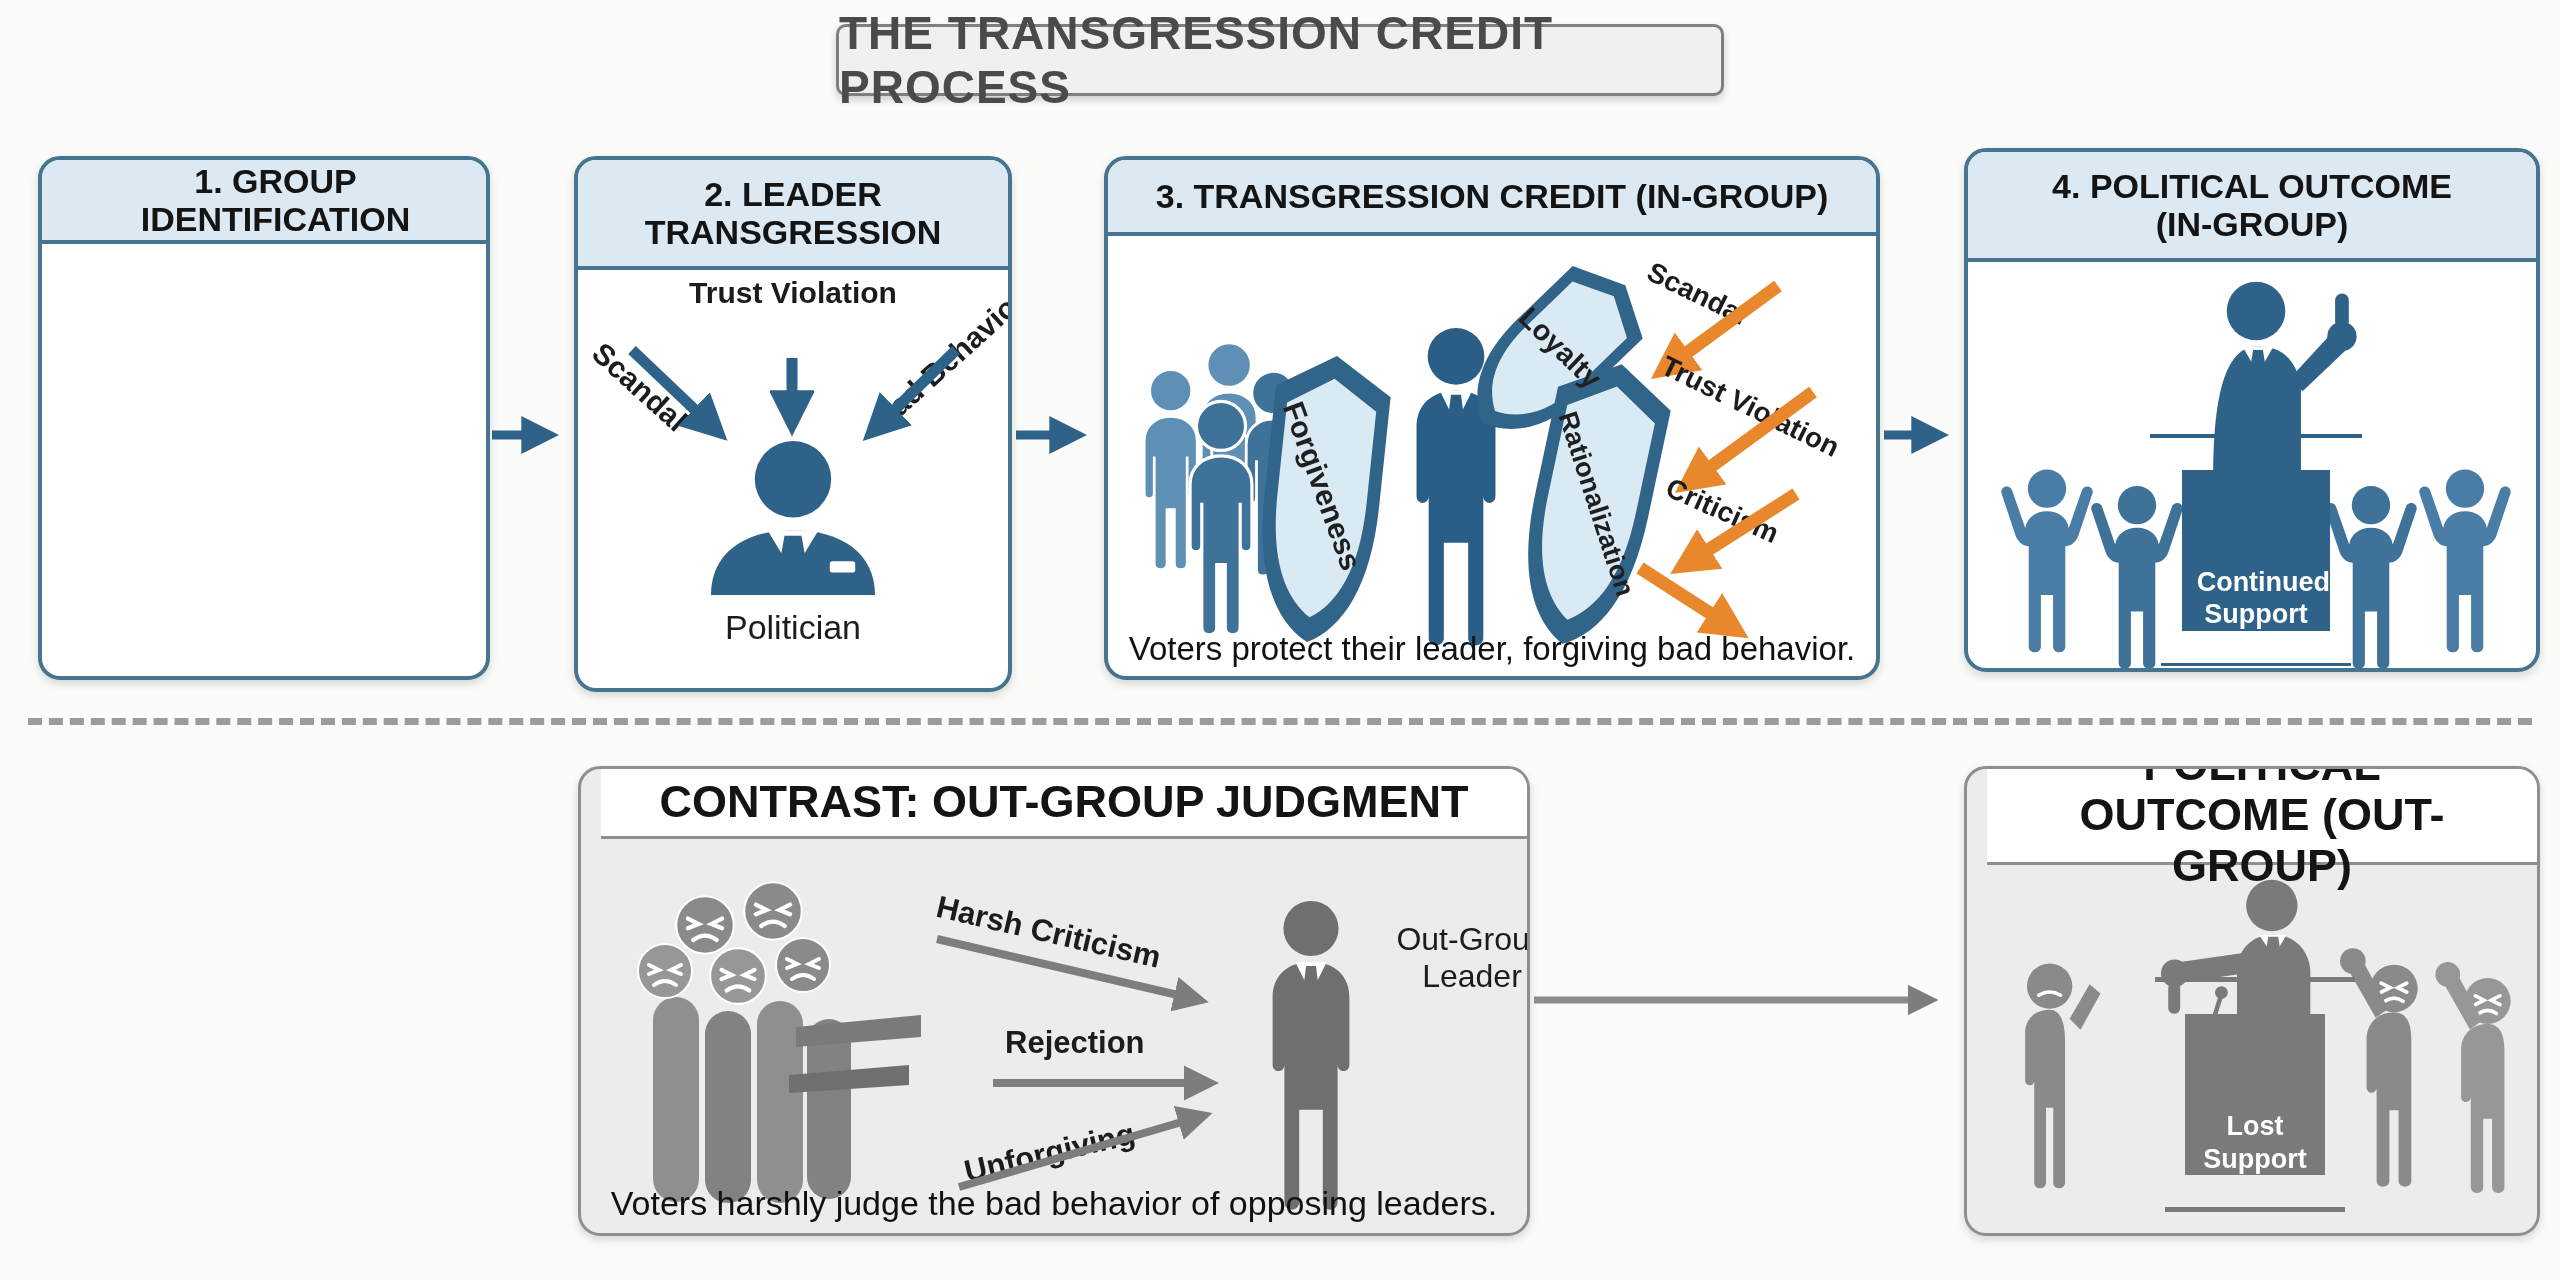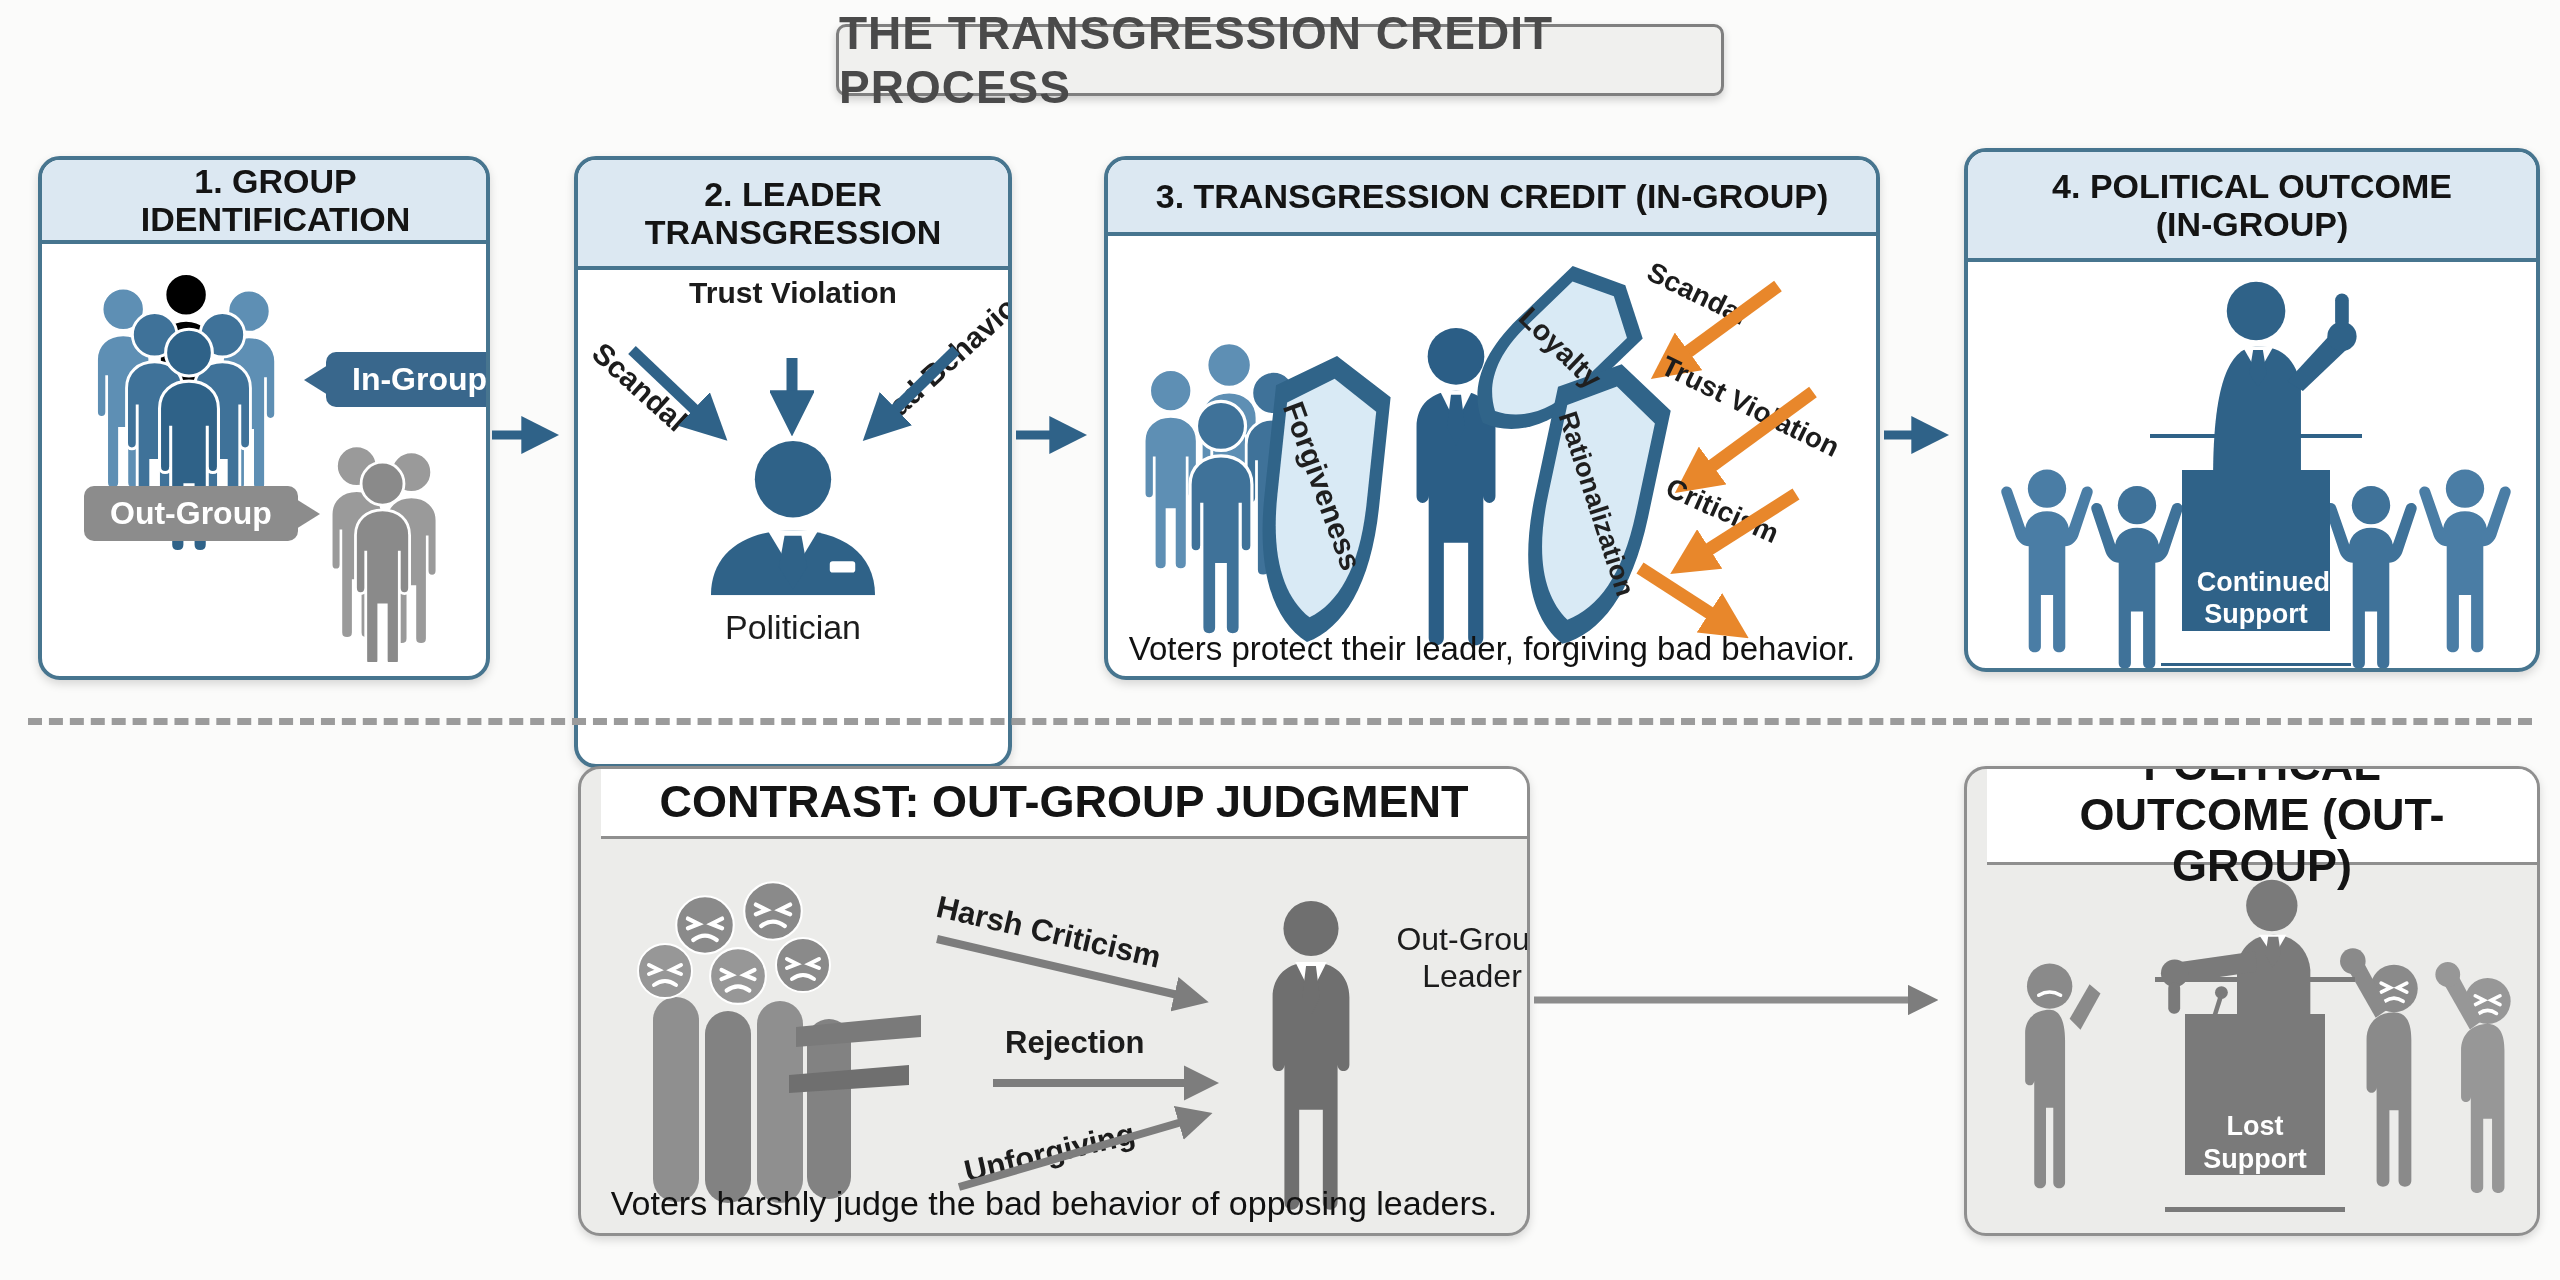--- a/index.html
+++ b/index.html
@@ -123,50 +123,27 @@
         <circle cx="30" cy="30" r="27"></circle>
         <path d="M14,24 L24,29 L14,33 M46,24 L36,29 L46,33 M19,44 Q30,36 41,44" stroke="#ffffff" stroke-width="4" fill="none" stroke-linecap="round"></path>
       </symbol>
     </defs>
   </svg>
 
   <div class="title-box">THE TRANSGRESSION CREDIT PROCESS</div>
 
   <div class="panel panel-blue" style="left:38px;top:156px;width:452px;height:524px;">
     <div class="panel-header ph-blue" style="height:84px;padding-left:23px;">1. GROUP IDENTIFICATION</div>
-    <div class="panel-body">
-      <svg style="position:absolute;left:24px;top:22px;" width="245" height="300" viewBox="0 0 250 310">
-        <use href="#sym-person" x="10" y="20" width="95" height="218" fill="#5e8fb4" stroke="#fff" stroke-width="3"></use>
-        <use href="#sym-person" x="140" y="22" width="95" height="218" fill="#5e8fb4" stroke="#fff" stroke-width="3"></use>
-        <use href="#sym-person" x="75" y="5" width="95" height="218" fill="#54239" stroke="#fff" stroke-width="3"></use>
-        <use href="#sym-person" x="40" y="45" width="100" height="230" fill="#3f7299" stroke="#fff" stroke-width="3"></use>
-        <use href="#sym-person" x="110" y="45" width="100" height="230" fill="#3f7299" stroke="#fff" stroke-width="3"></use>
-        <use href="#sym-person" x="73" y="62" width="105" height="242" fill="#2f6288" stroke="#fff" stroke-width="3"></use>
-      </svg>
-      <div class="bubble bubble-blue" style="left:284px;top:108px;">
-        <div class="pt pt-left"></div>
-        <span>In-Group</span>
-      </div>
-      <svg style="position:absolute;left:252px;top:198px;" width="172" height="220" viewBox="0 0 170 215">
-        <use href="#sym-person" x="18" y="0" width="88" height="200" fill="#9a9a9a" stroke="#fff" stroke-width="3"></use>
-        <use href="#sym-person" x="72" y="6" width="88" height="200" fill="#9a9a9a" stroke="#fff" stroke-width="3"></use>
-        <use href="#sym-person" x="40" y="16" width="95" height="212" fill="#8a8a8a" stroke="#fff" stroke-width="3"></use>
-      </svg>
-      <div class="bubble bubble-gray" style="left:42px;top:242px;">
-        <div class="pt pt-right"></div>
-        <span>Out-Group</span>
-      </div>
-    </div>
   </div>
 
   <svg class="conn" style="left:492px;top:410px;" width="80" height="50" viewBox="0 0 80 50">
     <line x1="0" y1="25" x2="52" y2="25" stroke="#2f6288" stroke-width="9" marker-end="url(#ah-blue)"></line>
   </svg>
 
-  <div class="panel panel-blue" style="left:574px;top:156px;width:438px;height:612px;">
+  <div class="panel panel-blue" style="left:574px;top:156px;width:438px;height:536px;">
     <div class="panel-header ph-blue" style="height:110px;">
       <span style="max-width:300px;">2. LEADER TRANSGRESSION</span>
     </div>
     <div class="panel-body">
       <div class="lbl" style="left:0;top:6px;width:100%;text-align:center;font-size:30px;white-space:normal;line-height:1.1;">Trust Violation</div>
       <svg style="position:absolute;left:192px;top:86px;" width="44" height="92" viewBox="0 0 44 92">
         <line x1="22" y1="2" x2="22" y2="62" stroke="#2f6288" stroke-width="11" marker-end="url(#ah-blue)"></line>
       </svg>
       <div class="lbl rot" style="left:30px;top:66px;font-size:30px;transform:rotate(42deg);">Scandal</div>
       <svg style="position:absolute;left:46px;top:74px;" width="130" height="112" viewBox="0 0 130 112">

